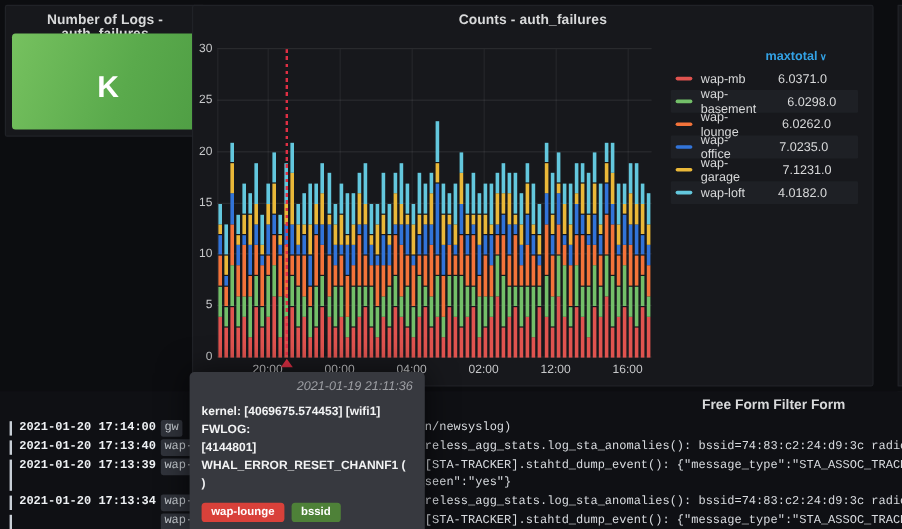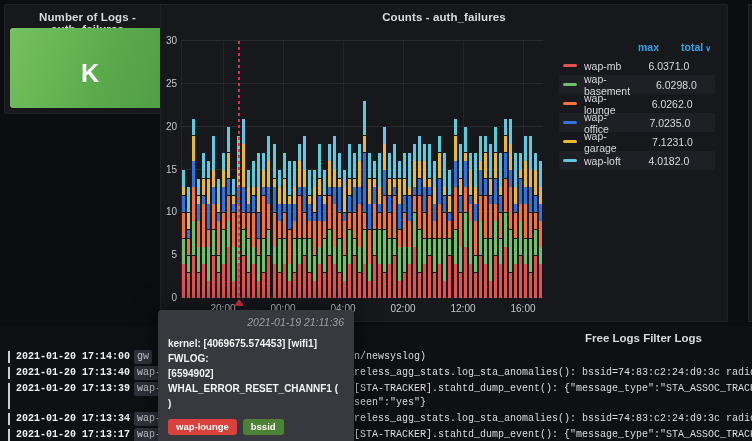--- a/index.html
+++ b/index.html
@@ -30,21 +30,21 @@
   .anno-line { position:absolute; top:0; bottom:0; width:2px;
       background:repeating-linear-gradient(to bottom,#e02f44 0 3px,transparent 3px 6px); }
   .anno-tri { position:absolute; width:0; height:0; border-left:5px solid transparent;
       border-right:5px solid transparent; border-bottom:7px solid #e02f44; }
 
   .legend { position:absolute; left:398px; top:32px; width:156px; font-size:10.5px; color:#d8d9da; }
   .lg-row { display:flex; align-items:center; height:19px; padding:0 4px; border-radius:1px; }
   .lg-row.stripe { background:#1e2025; }
   .lg-head { justify-content:flex-end; color:#33a2e5; font-weight:600; }
   .lg-head .hmax { width:38px; text-align:right; }
-  .lg-head .htot { width:52px; text-align:right; }
+  .lg-head .htot { width:52px; text-align:left; }
   .lg-dash { width:14px; height:3px; border-radius:2px; flex:0 0 auto; margin-right:7px; }
   .lg-name { flex:1 1 auto; }
   .lg-max { width:34px; text-align:right; }
   .lg-tot { width:48px; text-align:left; }
   .caret { font-size:8px; margin-left:2px; }
 
   
   .sliver { position:absolute; background:#17181c; border:1px solid #202227; }
 
   
@@ -730,35 +730,35 @@
       <div class="xlab" style="left: 242px; top: 298px;">02:00</div>
       <div class="xlab" style="left: 302px; top: 298px;">12:00</div>
       <div class="xlab" style="left: 362px; top: 298px;">16:00</div>
       <div class="anno-tri" style="left: 73px; top: 294px;"></div>
     </section>
 
   <div class="sliver" style="left:748px; top:4px; width:8px; height:318px;"></div>
   <div class="sliver" style="left:748px; top:326px; width:8px; height:115px;"></div>
 
   <section class="logs">
-    <div class="logs-title">Free Logs Filter Logs</div>
+    <div class="logs-title">Free Form Filter Form</div>
     <div id="logrows">
         <div class="logrow" style="top: 24px; height: 14px;"><span class="logbar" style="height: 12px;"></span><span class="logtime">2021-01-20 17:14:00</span><span class="loghost">gw</span><span class="logmsg">: newsyslog (/sbin/newsyslog)</span></div>
         <div class="logrow" style="top: 40px; height: 14px;"><span class="logbar" style="height: 12px;"></span><span class="logtime">2021-01-20 17:13:40</span><span class="loghost">wap-basement</span><span class="logmsg">: mcad[12549]: wireless_agg_stats.log_sta_anomalies(): bssid=74:83:c2:24:d9:3c radio=wifi0 vap</span></div>
         <div class="logrow" style="top: 56px; height: 28px;"><span class="logbar" style="height: 26px;"></span><span class="logtime">2021-01-20 17:13:39</span><span class="loghost">wap-loft</span><span class="logmsg">: stahtd[12554]: [STA-TRACKER].stahtd_dump_event(): {"message_type":"STA_ASSOC_TRACKER","assoc_</span><span class="logmsg" style="top: 14px;">"last_assoc_resp_seen":"yes"}</span></div>
         <div class="logrow" style="top: 86px; height: 14px;"><span class="logbar" style="height: 12px;"></span><span class="logtime">2021-01-20 17:13:34</span><span class="loghost">wap-basement</span><span class="logmsg">: mcad[12549]: wireless_agg_stats.log_sta_anomalies(): bssid=74:83:c2:24:d9:3c radio=wifi0 vap</span></div>
-        <div class="logrow" style="top: 102px; height: 28px;"><span class="logbar" style="height: 26px;"></span><span class="logtime">2021-01-20 17:13:17</span><span class="loghost">wap-basement</span><span class="logmsg">: stahtd[12554]: [STA-TRACKER].stahtd_dump_event(): {"message_type":"STA_ASSOC_TRACKER","query_</span></div>
+        <div class="logrow" style="top: 102px; height: 28px;"><span class="logbar" style="height: 26px;"></span><span class="loghost">wap-basement</span><span class="logmsg">: stahtd[12554]: [STA-TRACKER].stahtd_dump_event(): {"message_type":"STA_ASSOC_TRACKER","query_</span></div>
       </div>
   </section>
 
   <div class="tooltip">
     <div class="tt-time">2021-01-19 21:11:36</div>
     <div id="ttmsg">
         <div class="tt-line">kernel: [4069675.574453] [wifi1] FWLOG:</div>
-        <div class="tt-line">[6594902]</div>
+        <div class="tt-line">[4144801]</div>
         <div class="tt-line">WHAL_ERROR_RESET_CHANNF1 ( )</div>
       </div>
     <div class="tt-tags" id="tttags">
         <span class="tag" style="background: rgb(217, 65, 58);">wap-lounge</span>
         <span class="tag" style="background: rgb(78, 129, 56);">bssid</span>
       </div>
   </div>
 
 </div>
 

